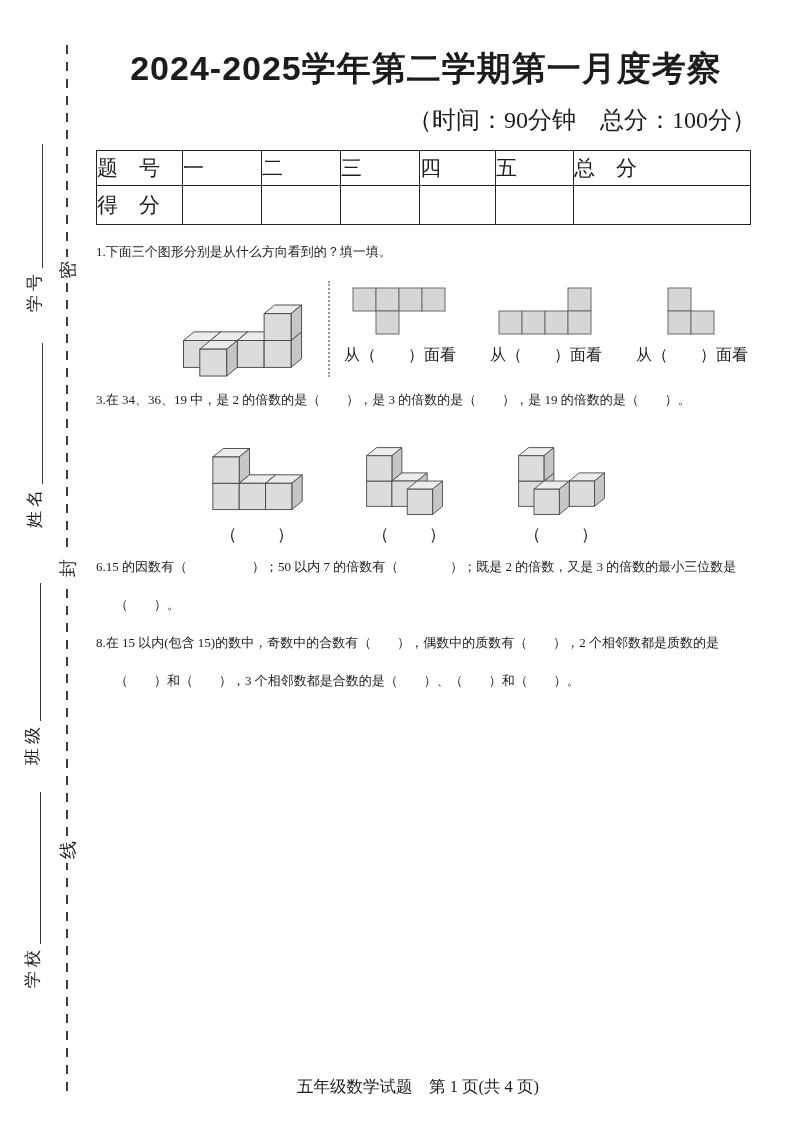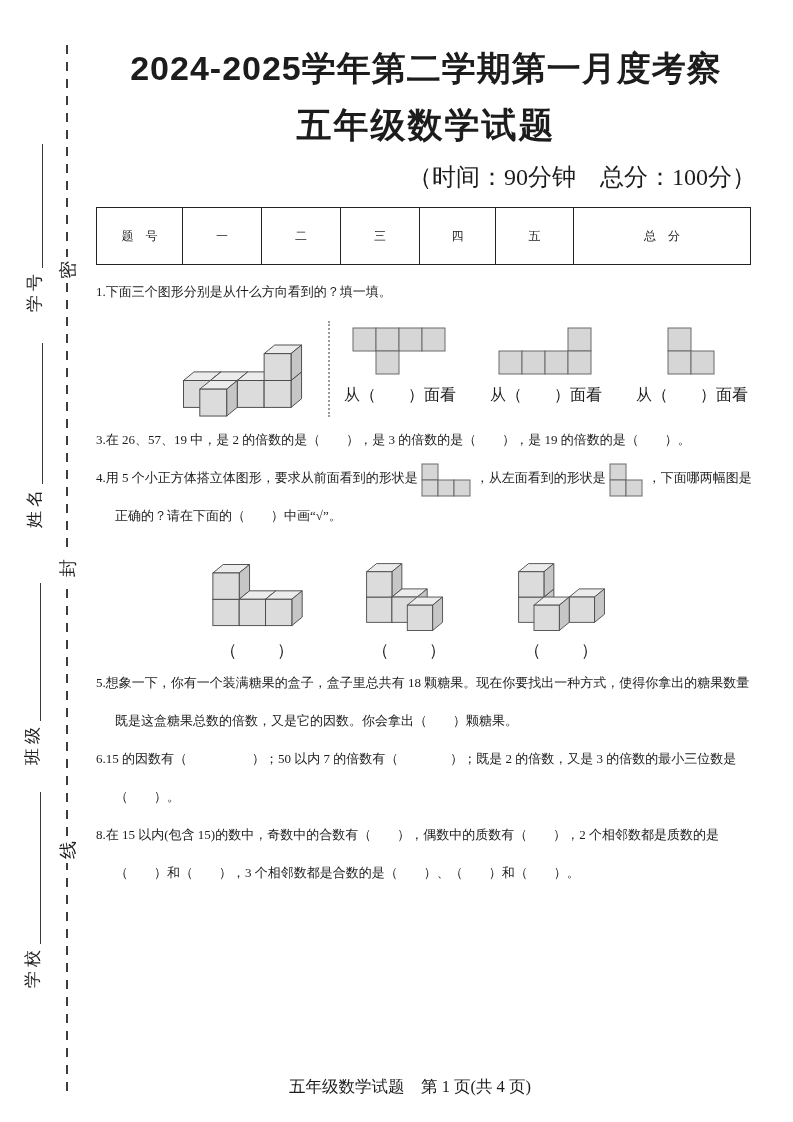--- a/index.html
+++ b/index.html
@@ -26,40 +26,40 @@
   .seal-blank{flex:1; border-bottom:1.6px solid #3a3a3a; margin:0 0 7px 2px;}
   
   .content{position:absolute; left:96px; top:0; width:660px;}
   .title1{margin:46px 0 8px; text-align:center; font-size:34px; font-weight:bold;
           font-family:"Liberation Sans","DejaVu Sans",sans-serif; letter-spacing:1px;}
   .title2{margin:10px 0 0; text-align:center; font-size:35px; font-weight:bold;
           font-family:"Liberation Sans","DejaVu Sans",sans-serif; letter-spacing:2px;}
   .subtitle{margin:12px 0 8px; text-align:right; font-size:24px;}
   
   table.score{border-collapse:collapse; width:655px; margin-top:14px; table-layout:fixed;}
-  table.score td{border:1.6px solid #222; text-align:center; font-size:12px; padding:11px;}
+  table.score td{border:1.6px solid #222; text-align:left; font-size:21px; padding:0;}
   table.score tr.r1 td{height:34px;}
   table.score tr.r2 td{height:38px;}
   
   .sec{margin:24px 0 0; font-size:17.5px;}
   .sec b{font-weight:bold;}
   .q{margin:0; font-size:13px; line-height:38px; padding-left:19px; text-indent:-19px;}
   .q.first{margin-top:8px;}
   
   .fig1row{display:flex; align-items:flex-start; margin:10px 0 4px 72px;}
   .fig1row .divider{border-left:2px dotted #9a9a9a; height:96px; margin:0 14px 0 10px;}
   .views{display:flex; gap:34px; margin-top:6px;}
   .view{display:flex; flex-direction:column; align-items:center;}
   .view .vlabel{margin-top:8px; font-size:16px; white-space:nowrap;}
   
   .fig4row{display:flex; gap:48px; margin:6px 0 2px 110px;}
   .fig4{display:flex; flex-direction:column; align-items:center;}
   .fig4 .bracket{font-size:17px; margin-top:4px; letter-spacing:2px;}
   .inline-shape{vertical-align:middle; position:relative; top:2px; margin:0 3px;}
-  .footer{position:absolute; left:80px; bottom:24px; width:660px; text-align:center; font-size:16.5px;}
+  .footer{position:absolute; left:88px; bottom:24px; width:660px; text-align:center; font-size:16.5px;}
   svg .cf{fill:#dcdcdc; stroke:#4a4a4a; stroke-width:1;}
   svg .ct{fill:#ececec; stroke:#4a4a4a; stroke-width:1;}
   svg .cr{fill:#c6c6c6; stroke:#4a4a4a; stroke-width:1;}
   svg .sq{fill:#d6d6d6; stroke:#6a6a6a; stroke-width:1;}
 </style>
 </head>
 <body>
 
 <div class="page">
 
@@ -81,21 +81,20 @@
     <span class="seal-blank"></span>
   </div>
   <div class="seal-unit" style="left:14px; top:988px; width:196px;">
     <span class="seal-label">学校</span>
     <span class="seal-blank"></span>
   </div>
 
   <div class="content">
 
     <h1 class="title1">2024-2025学年第二学期第一月度考察</h1>
-    <h1 class="title2">五年级数学试题</h1>
     <div class="subtitle">（时间：90分钟　总分：100分）</div>
 
     <table class="score">
       <colgroup>
         <col style="width:86px">
           <col style="width:79px">
           <col style="width:79px">
         <col style="width:79px">
           <col style="width:76px">
           <col style="width:78px">
@@ -103,20 +102,29 @@
       </colgroup>
       <tbody>
           <tr class="r1">
         <td>题　号</td>
         <td>一</td>
         <td>二</td>
         <td>三</td>
         <td>四</td>
         <td>五</td>
         <td>总　分</td>
+      </tr>
+      <tr class="r2">
+        <td>得　分</td>
+        <td></td>
+        <td></td>
+        <td></td>
+        <td></td>
+        <td></td>
+        <td></td>
       </tr>
     </tbody>
       </table>
 
 
     <p class="q first" style="padding-left:30px;text-indent:-19px;margin-left:-11px;">1.下面三个图形分别是从什么方向看到的？填一填。</p>
 
     <div class="fig1row">
       <svg width="150" height="96" viewBox="0 0 140 100">
 
@@ -177,32 +185,22 @@
           <svg width="50" height="50" viewBox="0 0 50 50">
             <rect class="sq" x="1" y="1" width="23" height="23"></rect>
             <rect class="sq" x="1" y="24" width="23" height="23"></rect>
               <rect class="sq" x="24" y="24" width="23" height="23"></rect>
           </svg>
           <div class="vlabel">从（　　）面看</div>
         </div>
       </div>
     </div>
 
-    <p class="q">3.在 26、57、19 中，是 2 的倍数的是（　　），是 3 的倍数的是（　　），是 19 的倍数的是（　　）。</p>
-
-    <p class="q"><span>4.用 5 个小正方体搭立体图形，要求从前面看到的形状是</span><svg class="inline-shape" width="52" height="36" viewBox="0 0 52 36">
-          <rect class="sq" x="1" y="1" width="16" height="16"></rect>
-          <rect class="sq" x="1" y="17" width="16" height="16"></rect>
-          <rect class="sq" x="17" y="17" width="16" height="16"></rect>
-          <rect class="sq" x="33" y="17" width="16" height="16"></rect>
-        </svg><span>，从左面看到的形状是</span><svg class="inline-shape" width="36" height="36" viewBox="0 0 36 36">
-          <rect class="sq" x="1" y="1" width="16" height="16"></rect>
-          <rect class="sq" x="1" y="17" width="16" height="16"></rect>
-          <rect class="sq" x="17" y="17" width="16" height="16"></rect>
-        </svg><span>，下面哪两幅图是正确的？请在下面的（　　）中画“√”。</span></p>
+    <p class="q">3.在 34、36、19 中，是 2 的倍数的是（　　），是 3 的倍数的是（　　），是 19 的倍数的是（　　）。</p>
+
 
     <div class="fig4row">
       <div class="fig4">
         <svg width="104" height="94" viewBox="0 0 104 100">
           <g>
               <polygon class="ct" points="4,62 15,53 43,53 32,62"></polygon>
               <polygon class="cr" points="32,62 43,53 43,81 32,90"></polygon>
               <rect class="cf" x="4" y="62" width="28" height="28"></rect>
             </g>
           <g>
@@ -268,21 +266,20 @@
           <g>
               <polygon class="ct" points="21,71 32,62 60,62 49,71"></polygon>
               <polygon class="cr" points="49,71 60,62 60,90 49,99"></polygon>
               <rect class="cf" x="21" y="71" width="28" height="28"></rect>
             </g>
         </svg>
         <div class="bracket">（　　）</div>
       </div>
     </div>
 
-    <p class="q">5.想象一下，你有一个装满糖果的盒子，盒子里总共有 18 颗糖果。现在你要找出一种方式，使得你拿出的糖果数量既是这盒糖果总数的倍数，又是它的因数。你会拿出（　　）颗糖果。</p>
     <p class="q">6.15 的因数有（　　　　　）；50 以内 7 的倍数有（　　　　）；既是 2 的倍数，又是 3 的倍数的最小三位数是（　　）。</p>
     <p class="q">8.在 15 以内(包含 15)的数中，奇数中的合数有（　　），偶数中的质数有（　　），2 个相邻数都是质数的是（　　）和（　　），3 个相邻数都是合数的是（　　）、（　　）和（　　）。</p>
 
   </div>
 
   <div class="footer">五年级数学试题　第 1 页(共 4 页)</div>
 
 </div>
 
 </body></html>

